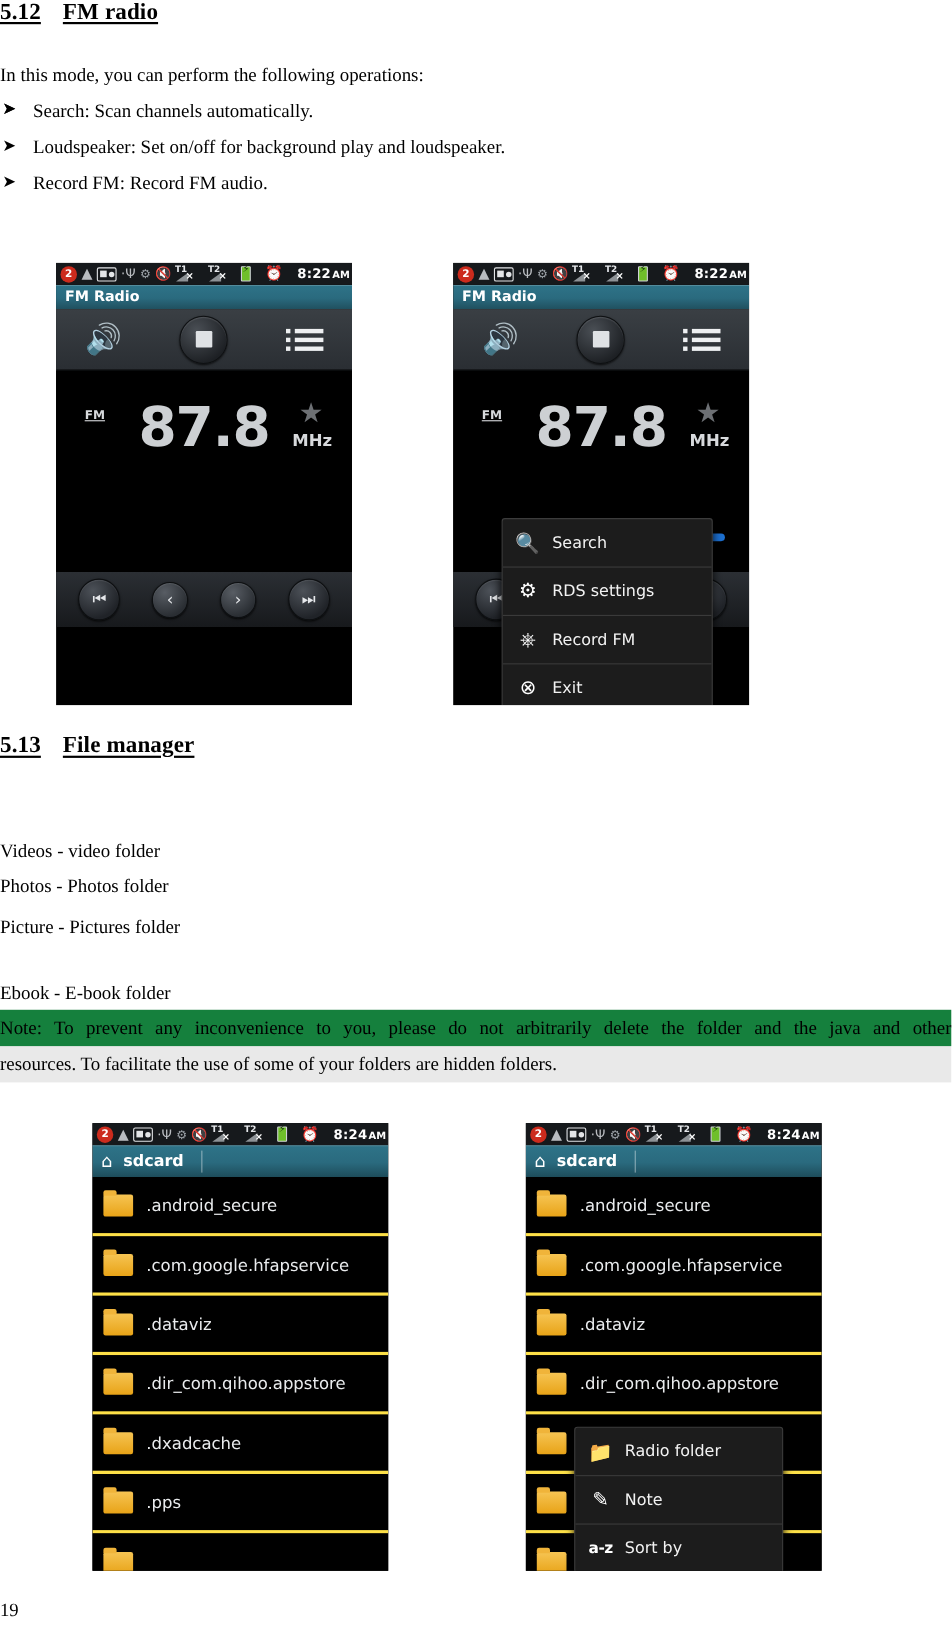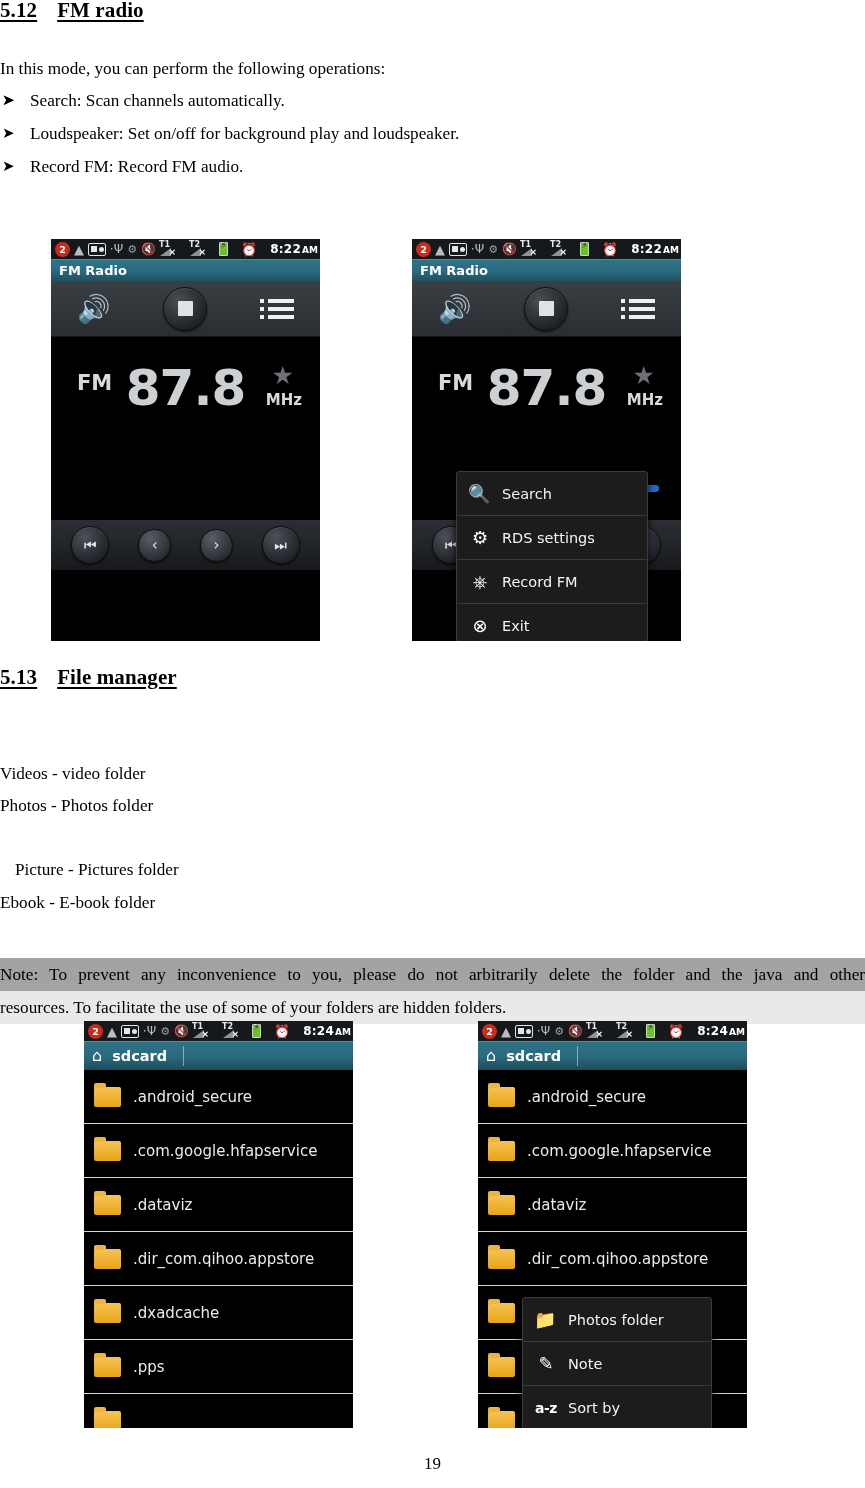--- a/index.html
+++ b/index.html
@@ -70,35 +70,34 @@
     text-align: justify;
     background: #e9e9e9;
     margin: 0;
     padding: 0;
     display: block;
   }
   .note-block .ln { display: block; }
   .note-block .ln1 {
     text-align: justify;
     text-align-last: justify;
-    background: #a3a3a3;
-    margin-top: 40px;
+    background: #15803d;
   }
   .note-block .ln2 {
     display: inline;
     background: #e9e9e9;
   }
   .note-wrap { margin: 0; padding: 0; }
 
   .page-number {
     position: absolute;
     left: 0;
     right: 0;
     bottom: 14px;
-    text-align: center;
+    text-align: left;
     font-size: 17px;
   }
   .phone-shot {
     position: absolute;
     background: #000;
     overflow: hidden;
     font-family: "DejaVu Sans", "Liberation Sans", sans-serif;
   }
 
   
@@ -253,22 +252,23 @@
   
   .fm-display {
     position: relative;
     background: #000;
     height: 183px;
   }
   .fm-label {
     position: absolute;
     left: 26px; top: 34px;
     color: #d7d9dc;
-    font-size: 21px;
+    font-size: 11px;
     font-weight: bold;
+    text-decoration: underline;
   }
   .fm-freq {
     position: absolute;
     left: 0; right: 0; top: 22px;
     text-align: center;
     color: #cdd0d3;
     font-size: 50px;
     font-weight: bold;
     letter-spacing: -1px;
   }
@@ -369,21 +369,21 @@
     height: 20px;
     background: rgba(255,255,255,.45);
     margin-left: 6px;
   }
   .folder-row {
     height: 54px;
     display: flex;
     align-items: center;
     gap: 12px;
     padding-left: 10px;
-    border-bottom: 1px solid #fde047;
+    border-bottom: 3px solid #fde047;
     background: #000;
     color: #e9ebed;
     font-size: 15px;
     font-family: "DejaVu Sans", "Liberation Sans", sans-serif;
     box-sizing: border-box;
   }
   .folder-ic {
     width: 27px; height: 20px;
     flex: 0 0 27px;
     background: linear-gradient(180deg, #f6c453 0%, #e8a317 100%);
@@ -589,21 +589,21 @@
 
   <div class="heading-wrap" style="position:absolute; left:0px; top:665px;">
     <h2 class="section-heading">
       <span class="heading-num">5.13</span><span>File manager</span>
     </h2>
   </div>
 
 
   <p class="body-text" style="position:absolute; left:0px; top:757px;">Videos - video folder</p>
   <p class="body-text" style="position:absolute; left:0px; top:789px;">Photos - Photos folder</p>
-  <p class="body-text" style="position:absolute; left:0px; top:853px;padding-left:15px;">Picture - Pictures folder</p>
+  <p class="body-text" style="position:absolute; left:0px; top:826px;">Picture - Pictures folder</p>
   <p class="body-text" style="position:absolute; left:0px; top:886px;">Ebook - E-book folder</p>
 
   <div class="note-wrap" style="position:absolute; left:0px; top:918px; width:865px;">
     <div class="note-block">
       <span class="ln ln1">Note: To prevent any inconvenience to you, please do not arbitrarily delete the folder and the java and other</span>
       <span class="ln2">resources. To facilitate the use of some of your folders are hidden folders.</span>
     </div>
   </div>
 
   <div class="phone-shot" style="left:84px; top:1021px; width:269px; height:407px;">
@@ -727,21 +727,21 @@
       <span class="folder-ic"></span>
       <span>.pps</span>
     </div>
     <div class="folder-row partial">
       <span class="folder-ic"></span>
     </div>
 
     <div class="ctx-menu" style="left:44px; top:276px; width:188px;">
       <div class="ctx-item">
         <span class="ctx-ic">📁</span>
-        <span>Photos folder</span>
+        <span>Radio folder</span>
       </div>
       <div class="ctx-item">
         <span class="ctx-ic">✎</span>
         <span>Note</span>
       </div>
       <div class="ctx-item">
         <span class="ctx-ic az">a-z</span>
         <span>Sort by</span>
       </div>
     </div>

